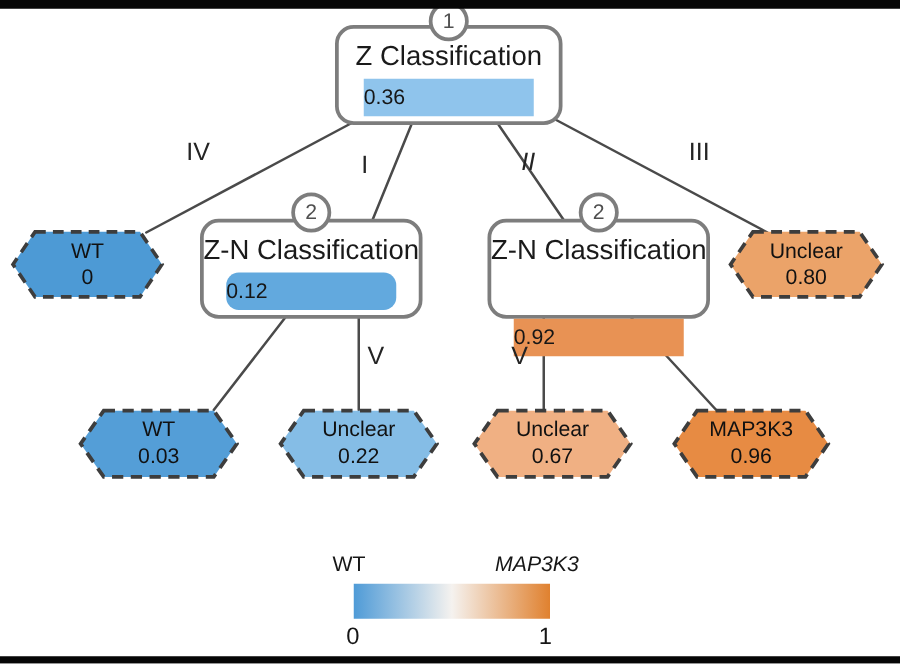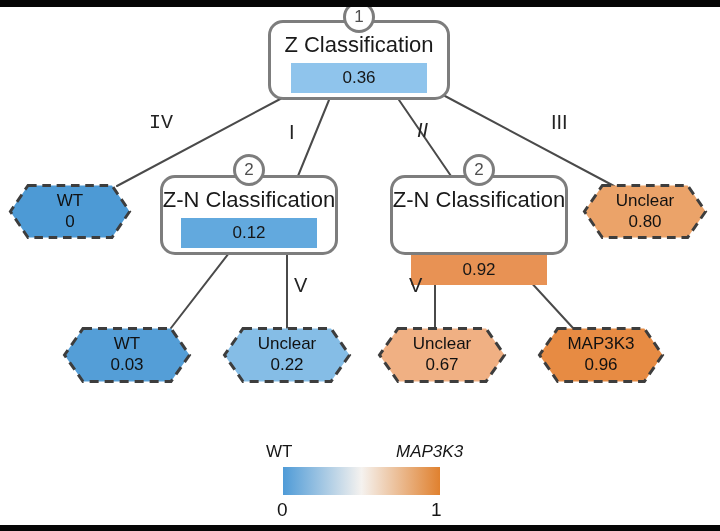--- a/index.html
+++ b/index.html
@@ -18,21 +18,21 @@
   }
   .step-circle{
     position:absolute;left:50%;transform:translateX(-50%);
     width:26px;height:26px;border:3px solid #7d7d7d;border-radius:50%;
     background:#fff;color:#4f4f4f;font-size:17px;line-height:26px;
     text-align:center;z-index:3;
   }
   .node-title{margin-top:9px;font-size:22px;white-space:nowrap;}
   .node-bar{
     margin-top:5px;width:136px;height:30px;font-size:17px;
-    line-height:30px;text-align:center;color:#161616;
+    line-height:30px;color:#161616;
   }
   .hex{position:absolute;z-index:2;}
   .hex svg{position:absolute;left:0;top:0;width:100%;height:100%;}
   .hex-text{
     position:absolute;left:0;top:0;width:100%;height:100%;
     display:flex;flex-direction:column;align-items:center;justify-content:center;
     font-size:17px;line-height:1.22;color:#111;
   }
   .branch-label{
     position:absolute;font-size:20px;color:#242424;z-index:2;
@@ -65,30 +65,30 @@
 
   <div class="dnode" style="left:268px;top:20px;width:182px;height:80px;">
     <div class="step-circle" style="top:-22px;">1</div>
     <div class="node-title">Z Classification</div>
     <div class="node-bar" style="background-color: rgb(143, 196, 236);">0.36</div>
   </div>
 
   <div class="dnode" style="left:160px;top:175px;width:178px;height:80px;">
     <div class="step-circle" style="top:-24px;">2</div>
     <div class="node-title">Z-N Classification</div>
-    <div class="node-bar" style="background-color: rgb(98, 169, 222);">0.12</div>
+    <div class="node-bar" style="background-color: rgb(98, 169, 222); border-radius: 10px;">0.12</div>
   </div>
 
   <div class="dnode" style="left:390px;top:175px;width:178px;height:80px;">
     <div class="step-circle" style="top:-24px;">2</div>
     <div class="node-title">Z-N Classification</div>
     <div class="node-bar" style="background-color: rgb(232, 146, 84); margin-top: 42px;">0.92</div>
   </div>
 
-  <span class="branch-label" style="left:149px;top:111px;font-family:Liberation Mono, monospace;">IV</span>
+  <span class="branch-label" style="left:149px;top:111px;">IV</span>
   <span class="branch-label" style="left:289px;top:121px;">I</span>
   <span class="branch-label" style="left:417px;top:119px;font-style:italic;">II</span>
   <span class="branch-label" style="left:551px;top:111px;">III</span>
   <span class="branch-label" style="left:294px;top:274px;">V</span>
   <span class="branch-label" style="left:409px;top:274px;">V</span>
 
   <div class="hex" style="left:8px;top:183px;width:124px;height:57px;">
     <svg viewBox="0 0 130 58" preserveAspectRatio="none">
       <polygon points="21,2.5 109,2.5 127.5,29 109,55.5 21,55.5 2.5,29" stroke="#3d3d3d" stroke-width="3" stroke-dasharray="9,6" fill="#4D9AD5"></polygon>
     </svg>

